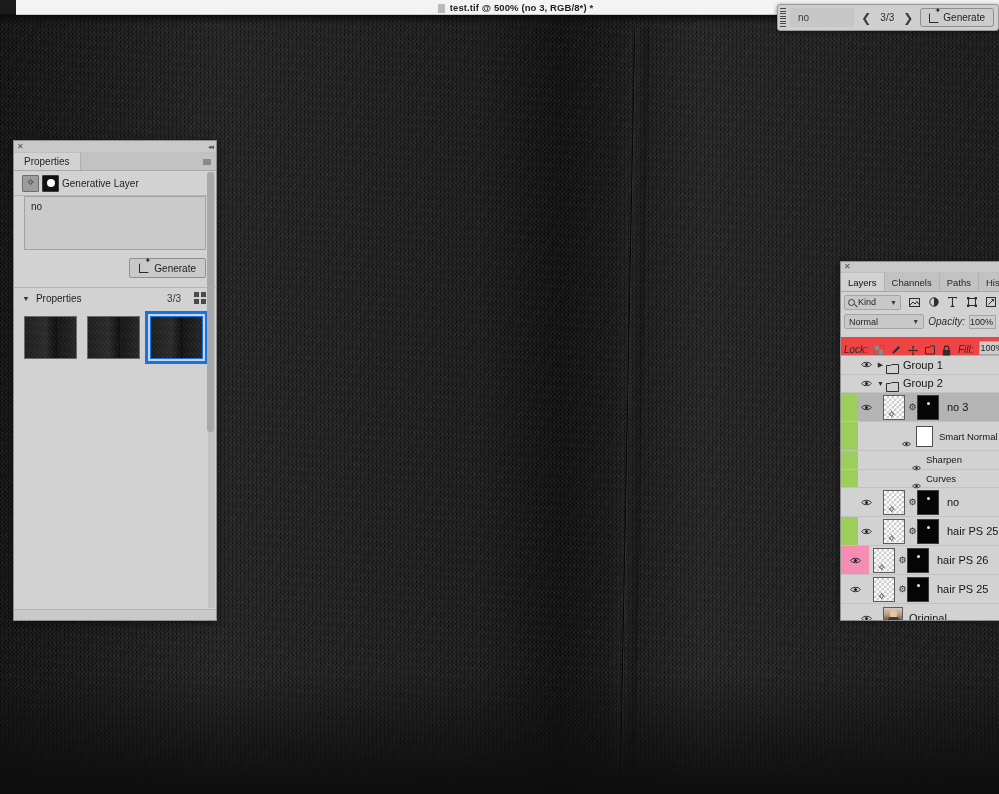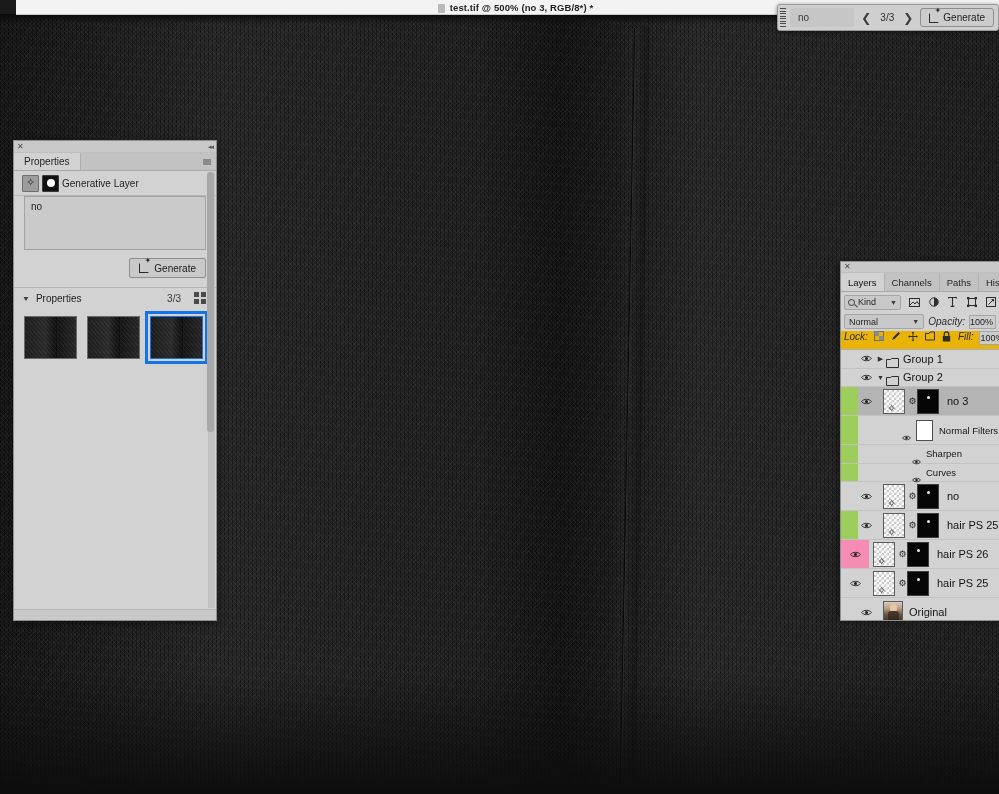--- a/index.html
+++ b/index.html
@@ -249,22 +249,22 @@
     font-size: 9px; color: #1f1f1f; cursor: pointer;
   }
   .blend-select .caret { margin-left: auto; font-size: 7px; color: #3a3a3a; }
   .mini-label { font-size: 10px; color: #2c2c2c; white-space: nowrap; font-style: italic; }
   .num-field {
     width: 30px; height: 14px; background: #cccccc; border: 1px solid #a5a5a5;
     font-size: 9px; color: #1b1b1b; display: flex; align-items: center;
     justify-content: flex-end; padding-right: 2px; cursor: text;
   }
   .lock-row {
-    height: 19px; display: flex; align-items: flex-start; gap: 6px;
-    padding: 0 3px; background: #eab308; border-bottom: 1px solid #b0b0b0;
+    height: 19px; display: flex; align-items: flex-end; gap: 6px;
+    padding: 0 3px; background: #ef4444; border-bottom: 1px solid #b0b0b0; margin-top: 6px;
   }
   .lock-icons { display: flex; align-items: center; gap: 7px; }
   .lic { width: 10px; height: 10px; color: #2e2e2e; cursor: pointer; display:flex;align-items:center;justify-content:center; }
 
   .layer-list { flex: 1; overflow: hidden; background: #d2d2d2; }
   .layer-row {
     height: 18.5px; display: flex; align-items: center;
     border-bottom: 1px solid #c2c2c2; position: relative; cursor: pointer;
   }
   .layer-row.tall { height: 29px; }
@@ -594,21 +594,21 @@
       <div class="layer-row tall">
         <span class="colorstrip" style="background:#9dce5c"></span>
         <span class="sf-indent"></span>
         <span class="eye-sm">
           <svg width="9" height="6" viewBox="0 0 11 7">
               <path d="M0.6 3.5 C2.5 0.6 8.5 0.6 10.4 3.5 C8.5 6.4 2.5 6.4 0.6 3.5 Z" fill="none" stroke="#1e1e1e" stroke-width="1"></path>
               <circle cx="5.5" cy="3.5" r="1.5" fill="#1e1e1e"></circle>
             </svg>
         </span>
         <span class="th-white"></span>
-        <span class="sf-label">Normal Filters</span>
+        <span class="sf-label">Smart Normal</span>
       </div>
 
       <div class="layer-row">
         <span class="colorstrip" style="background:#9dce5c"></span>
         <span class="sf-indent2"></span>
         <span class="eye-sm">
           <svg width="9" height="6" viewBox="0 0 11 7">
               <path d="M0.6 3.5 C2.5 0.6 8.5 0.6 10.4 3.5 C8.5 6.4 2.5 6.4 0.6 3.5 Z" fill="none" stroke="#1e1e1e" stroke-width="1"></path>
               <circle cx="5.5" cy="3.5" r="1.5" fill="#1e1e1e"></circle>
             </svg>

